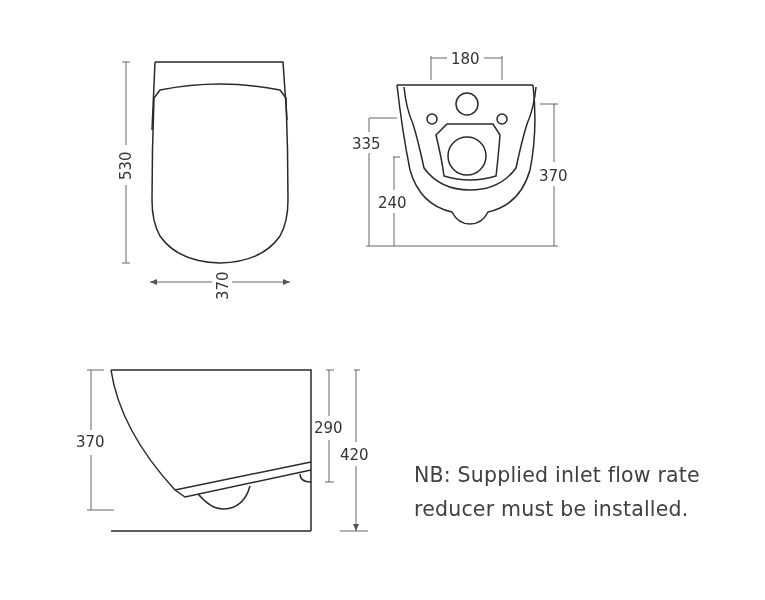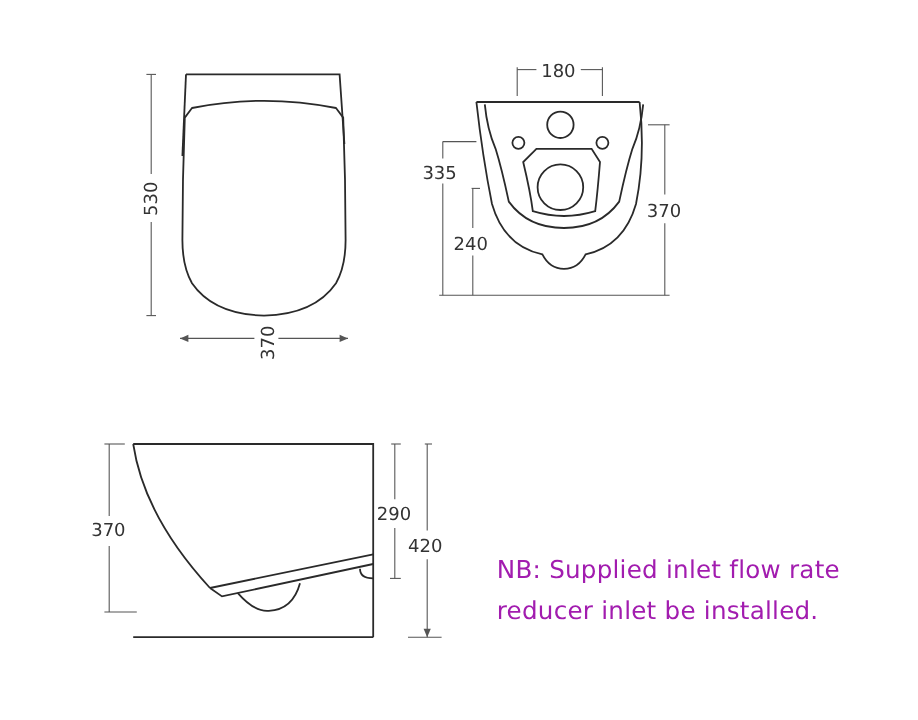--- a/index.html
+++ b/index.html
@@ -3,21 +3,21 @@
 <meta charset="utf-8">
 <style>
   html, body { margin: 0; padding: 0; background: #ffffff; }
   body { width: 765px; height: 600px; position: relative; overflow: hidden; font-family: "DejaVu Sans", sans-serif; }
   svg { position: absolute; left: 0; top: 0; }
   .outline { fill: none; stroke: #2a2a2a; stroke-width: 1.5; }
   .dim { fill: none; stroke: #555; stroke-width: 0.9; }
   .dimtext { font-family: "DejaVu Sans", sans-serif; font-size: 15px; fill: #333; }
   .note {
     position: absolute; left: 414px; top: 458px; width: 340px;
-    color: #a21caf; font-family: "DejaVu Sans", sans-serif; font-size: 20.5px;
+    color: #404040; font-family: "DejaVu Sans", sans-serif; font-size: 20.5px;
     line-height: 34px; letter-spacing: 0.2px;
   }
   .note div { white-space: nowrap; }
 </style>
 </head>
 <body>
 
 <svg width="765" height="600" viewBox="0 0 765 600">
 
   <g>
@@ -106,14 +106,14 @@
     <line class="dim" x1="356" y1="370" x2="356" y2="442"></line>
     <line class="dim" x1="356" y1="466" x2="356" y2="531"></line>
     <polygon points="356,531 353,524 359,524" fill="#555"></polygon>
     <line class="dim" x1="340" y1="531" x2="368" y2="531"></line>
     <text class="dimtext" x="340" y="460">420</text>
   </g>
 </svg>
 
 <div class="note">
   <div>NB: Supplied inlet flow rate</div>
-  <div>reducer inlet be installed.</div>
+  <div>reducer must be installed.</div>
 </div>
 
 </body></html>

